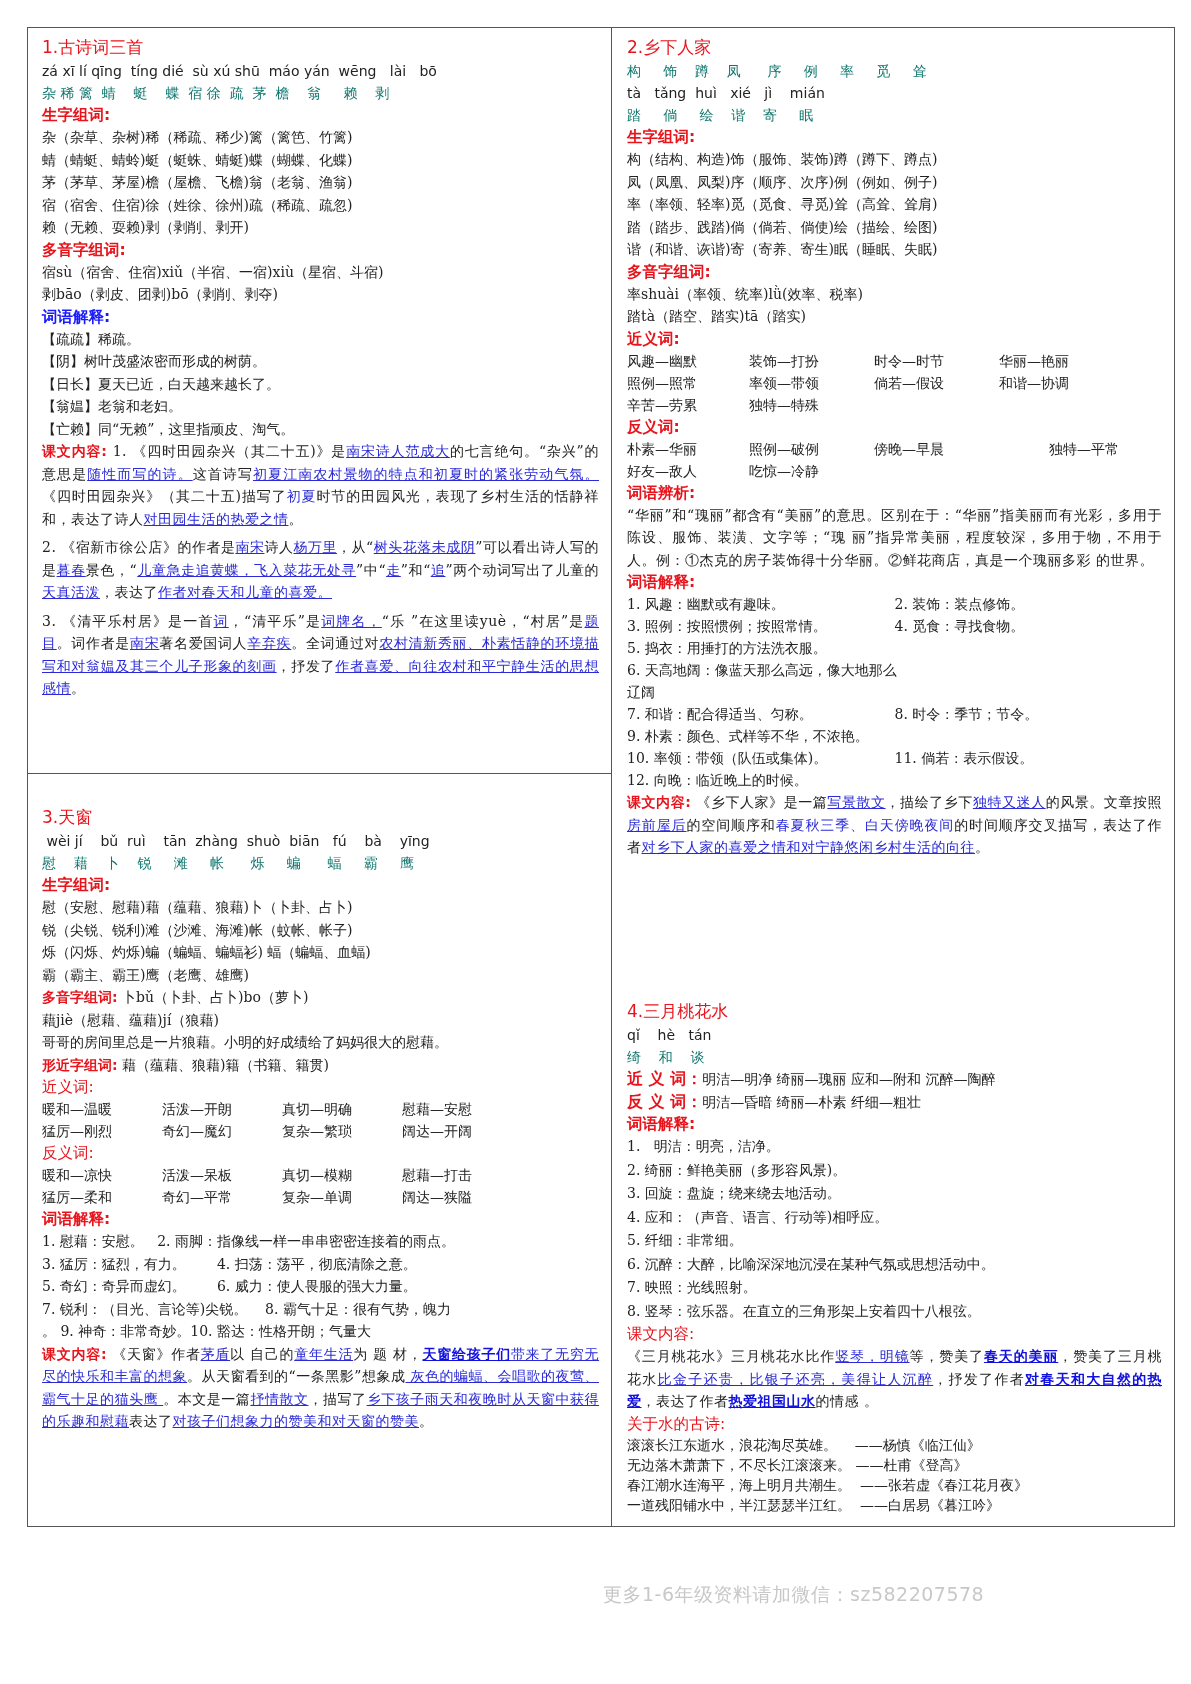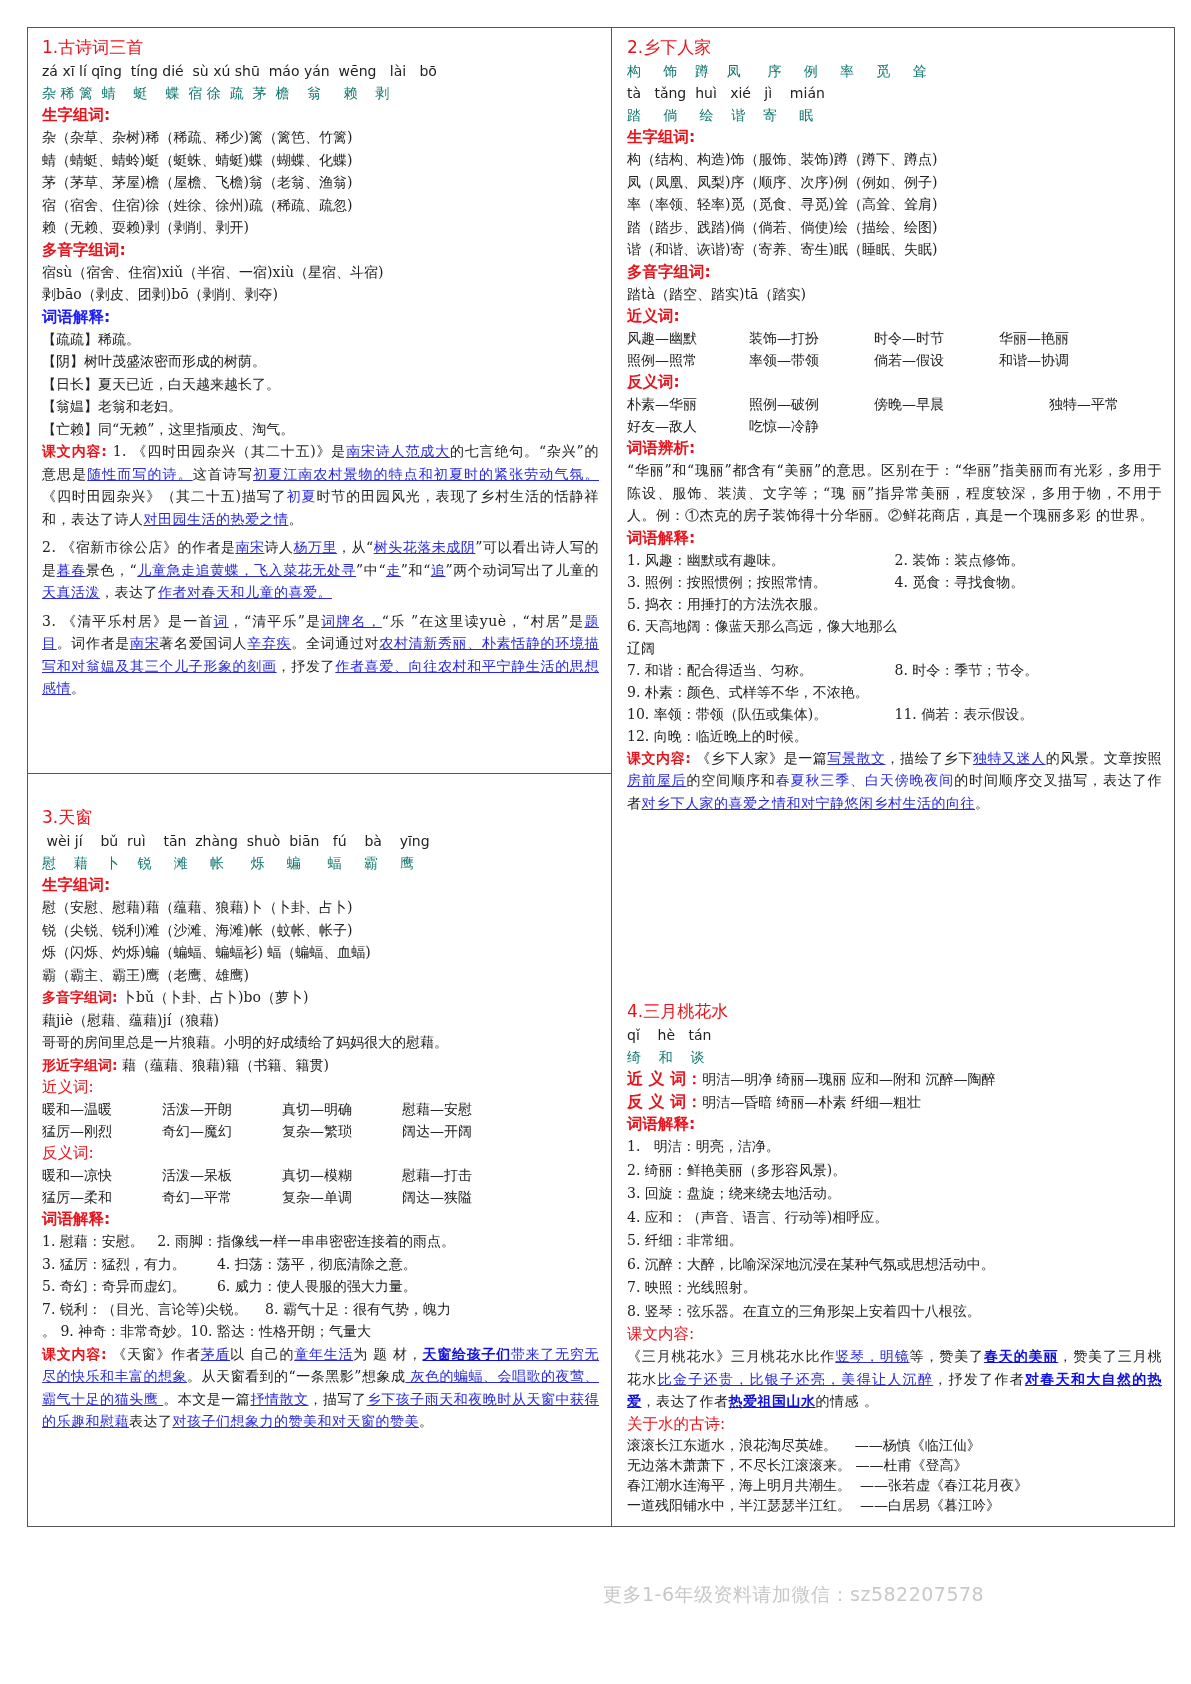--- a/index.html
+++ b/index.html
@@ -129,34 +129,39 @@
       <div class="hz">构     饰    蹲    凤      序     例     率     觅     耸</div>
       <div class="py">tà   tǎng  huì   xié   jì    mián</div>
       <div class="hz">踏     倘     绘    谐    寄     眠</div>
       <div class="h-red">生字组词:</div>
       <div class="line">构（结构、构造)饰（服饰、装饰)蹲（蹲下、蹲点)</div>
       <div class="line">凤（凤凰、凤梨)序（顺序、次序)例（例如、例子)</div>
       <div class="line">率（率领、轻率)觅（觅食、寻觅)耸（高耸、耸肩)</div>
       <div class="line">踏（踏步、践踏)倘（倘若、倘使)绘（描绘、绘图)</div>
       <div class="line">谐（和谐、诙谐)寄（寄养、寄生)眠（睡眠、失眠)</div>
       <div class="h-red">多音字组词:</div>
+      <div class="line">率shuài（率领、统率)lǜ(效率、税率)</div>
       <div class="line">踏tà（踏空、踏实)tā（踏实)</div>
       <div class="h-red">近义词:</div>
       <div>
           <div class="syn-row">
             <span style="width: 122px;">风趣—幽默</span>
             <span style="width: 125px;">装饰—打扮</span>
             <span style="width: 125px;">时令—时节</span>
             <span style="width: 120px;">华丽—艳丽</span>
           </div>
           <div class="syn-row">
             <span style="width: 122px;">照例—照常</span>
             <span style="width: 125px;">率领—带领</span>
             <span style="width: 125px;">倘若—假设</span>
             <span style="width: 120px;">和谐—协调</span>
+          </div>
+          <div class="syn-row">
+            <span style="width: 122px;">辛苦—劳累</span>
+            <span style="width: 125px;">独特—特殊</span>
           </div>
         </div>
       <div class="h-red">反义词:</div>
       <div>
           <div class="syn-row">
             <span style="width: 122px;">朴素—华丽</span>
             <span style="width: 125px;">照例—破例</span>
             <span style="width: 125px;">傍晚—早晨</span>
             <span style="width: 120px; text-align: right;">独特—平常</span>
           </div>

